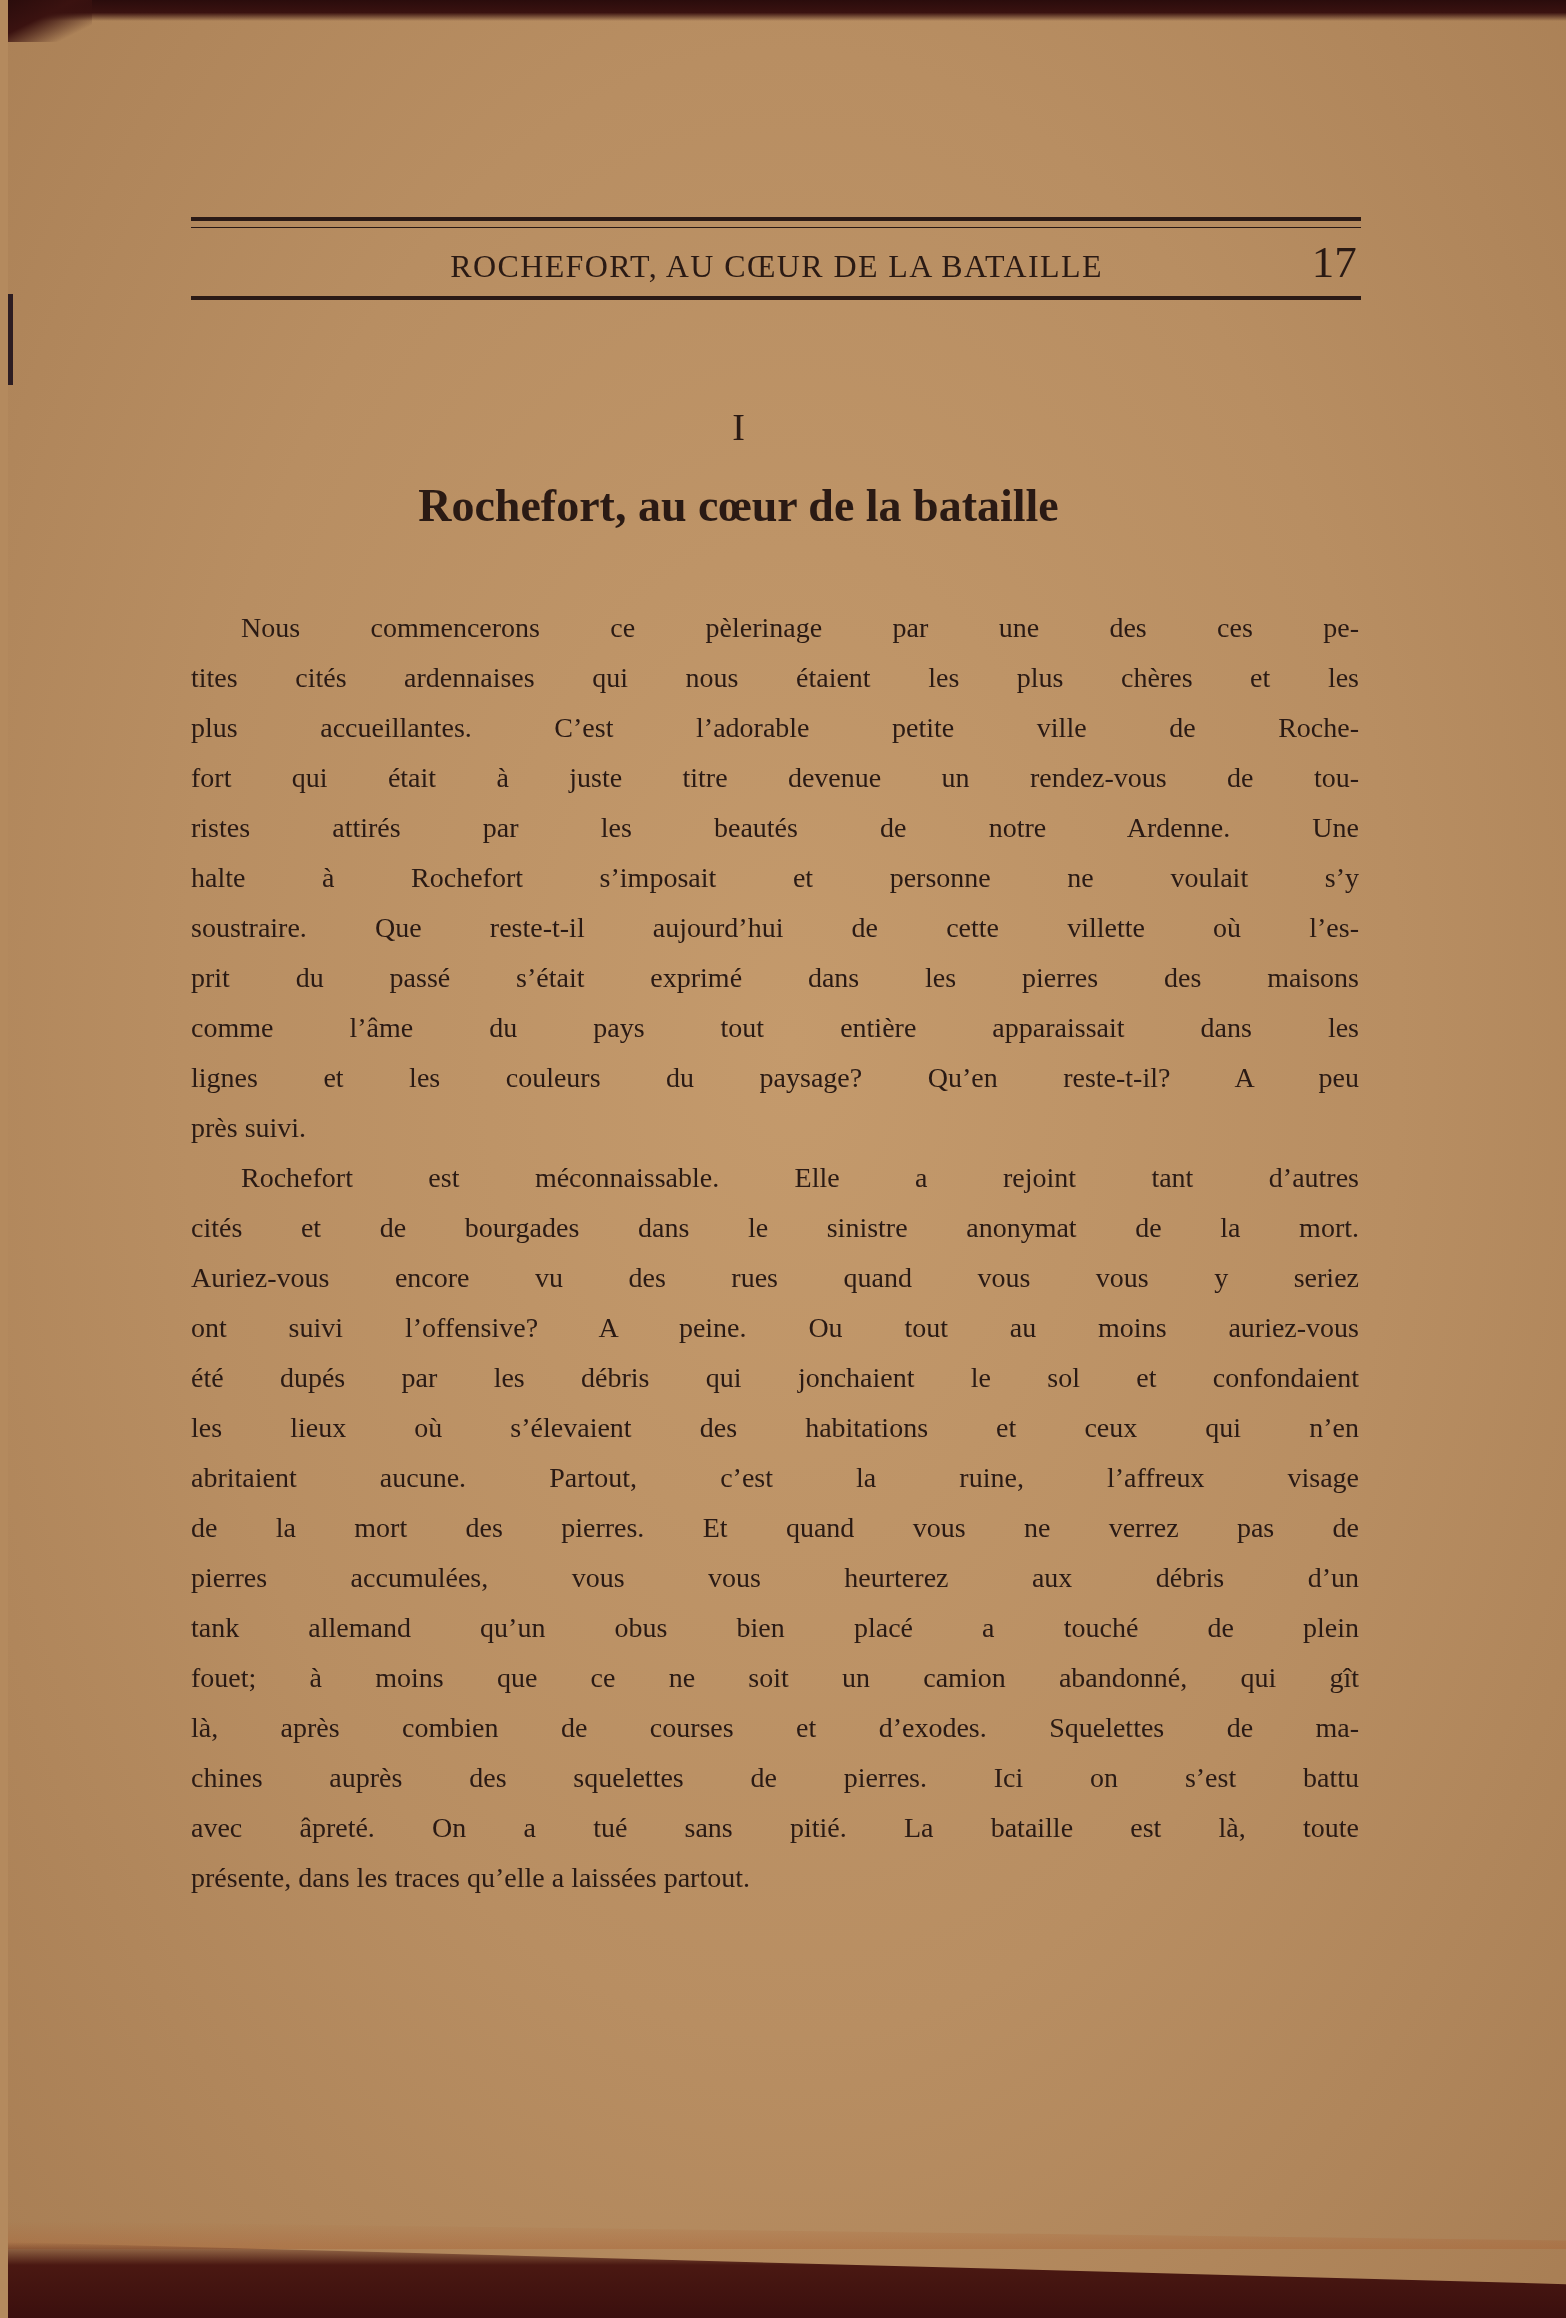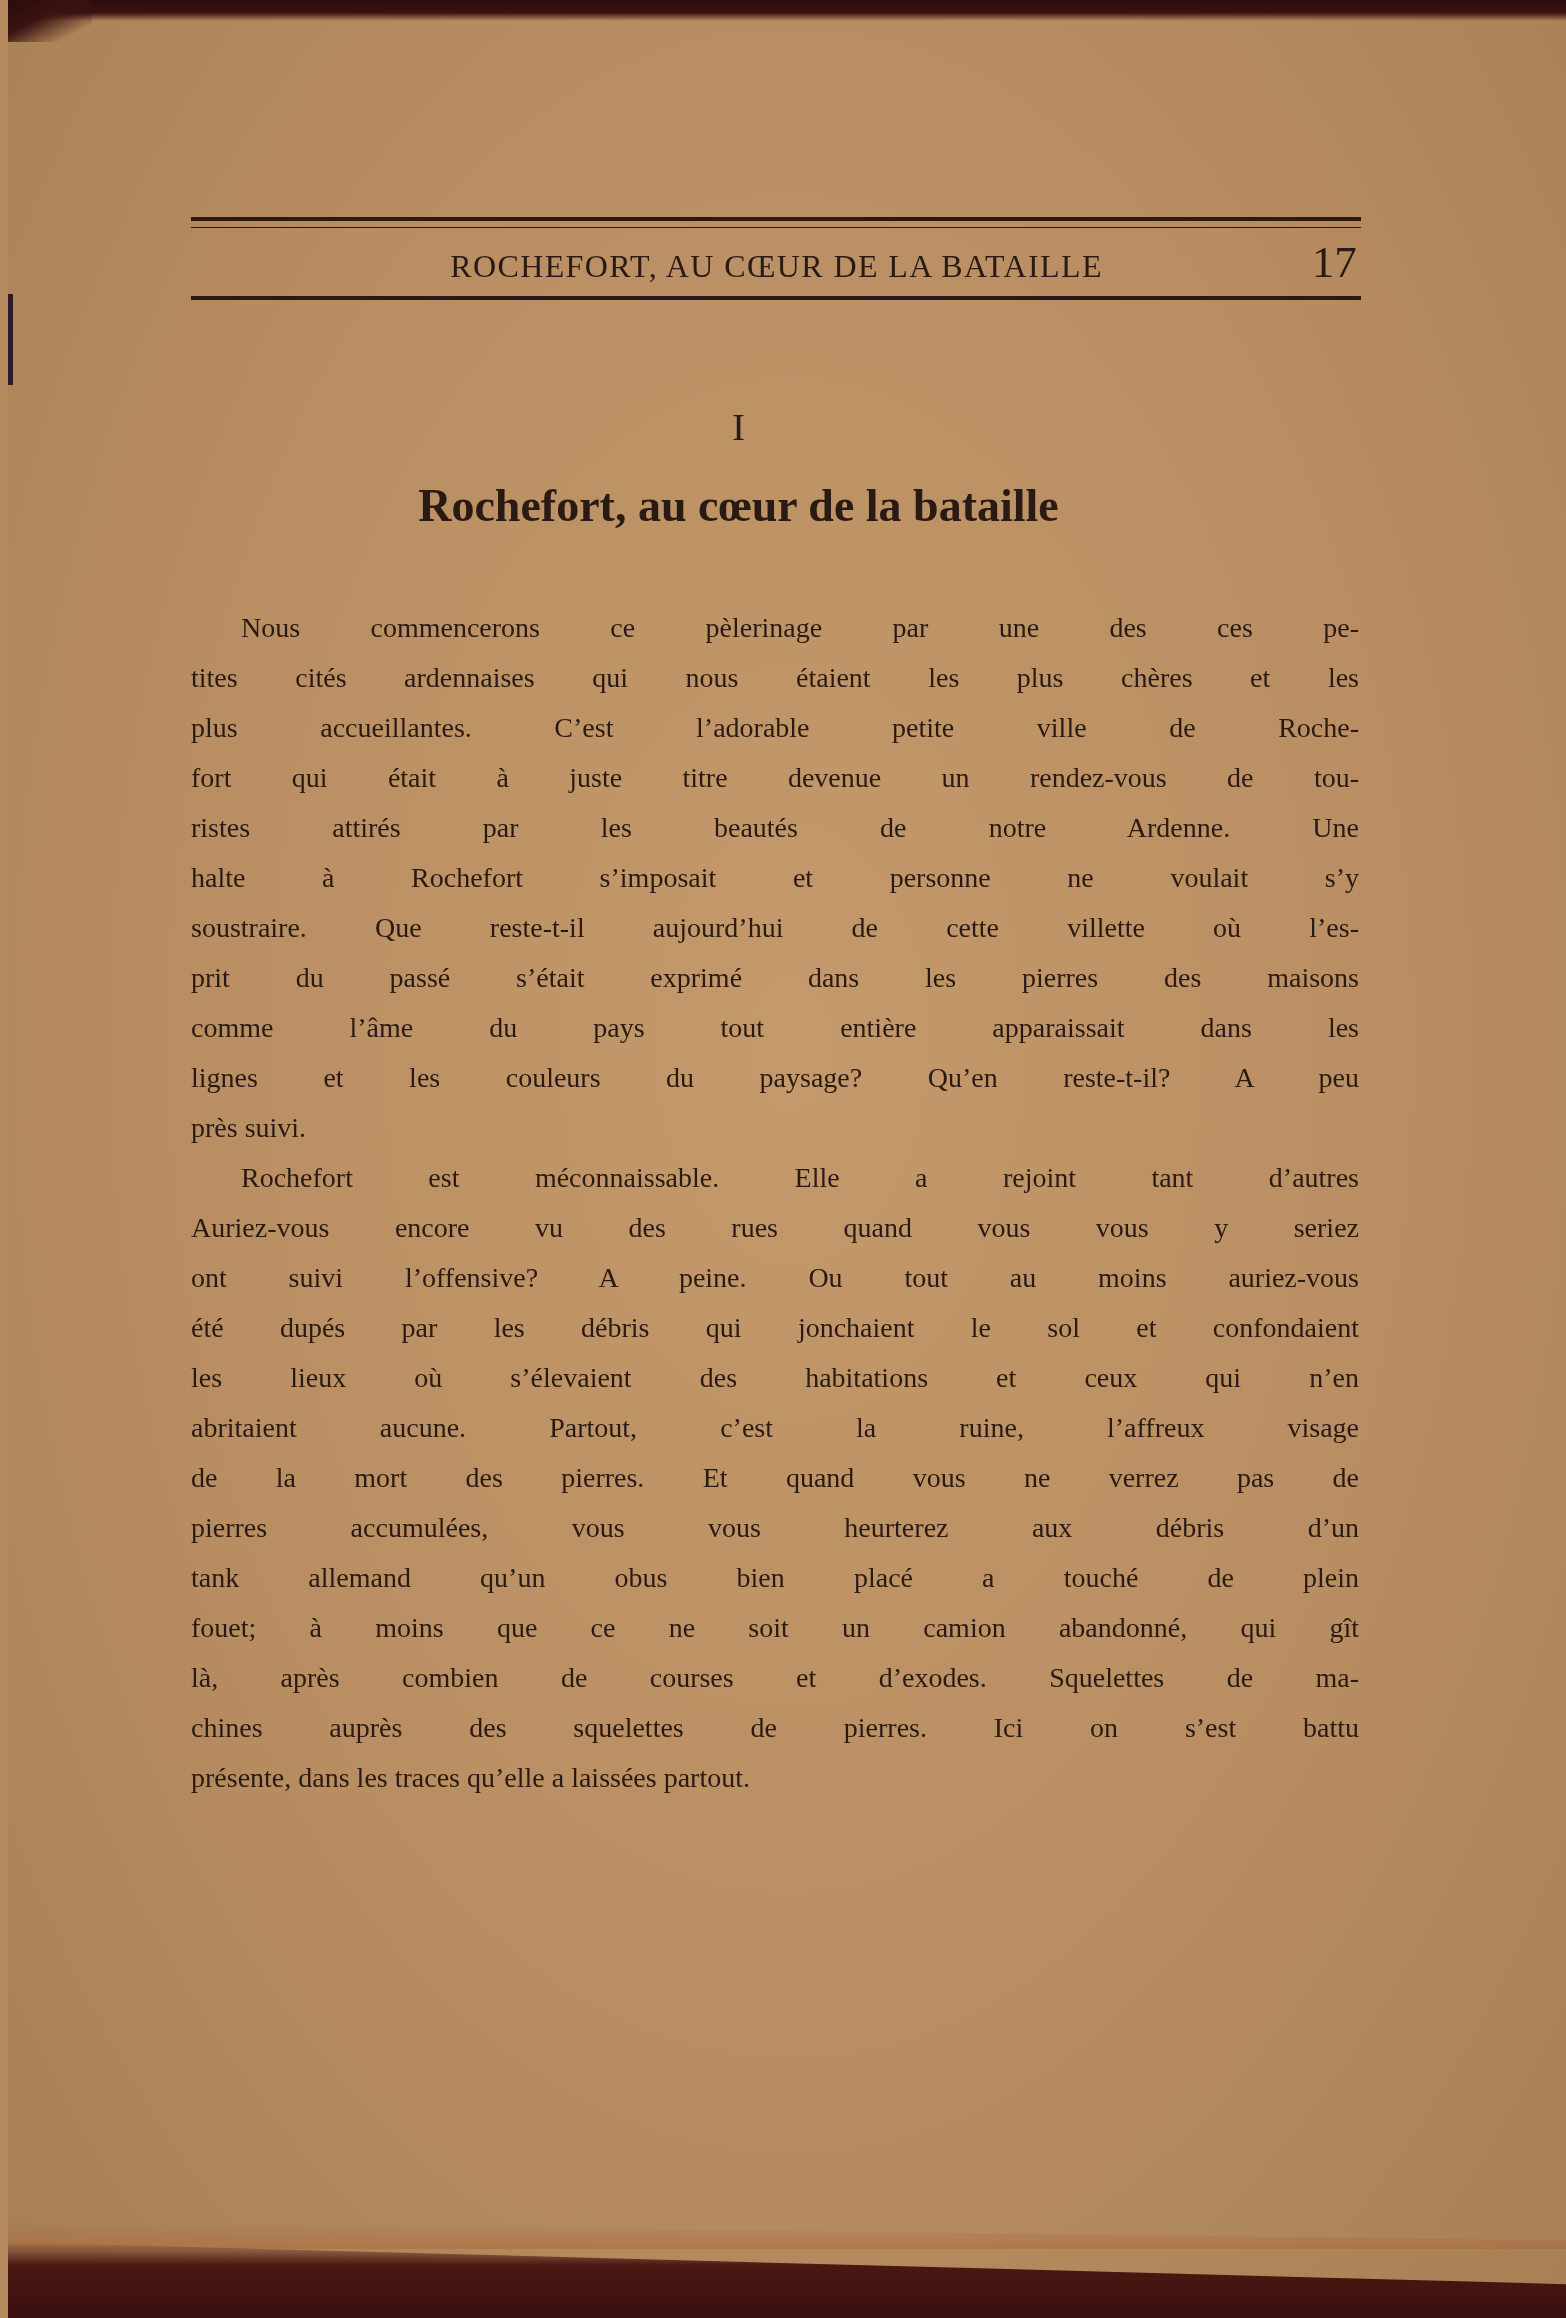--- a/index.html
+++ b/index.html
@@ -155,30 +155,32 @@
     <span class="line">fort qui était à juste titre devenue un rendez-vous de tou-</span>
     <span class="line">ristes attirés par les beautés de notre Ardenne. Une</span>
     <span class="line">halte à Rochefort s’imposait et personne ne voulait s’y</span>
     <span class="line">soustraire. Que reste-t-il aujourd’hui de cette villette où l’es-</span>
     <span class="line">prit du passé s’était exprimé dans les pierres des maisons</span>
     <span class="line">comme l’âme du pays tout entière apparaissait dans les</span>
     <span class="line">lignes et les couleurs du paysage? Qu’en reste-t-il? A peu</span>
     <span class="line last">près suivi.</span>
 
     <span class="line indent">Rochefort est méconnaissable. Elle a rejoint tant d’autres</span>
+    <span class="line">cités et de bourgades dans le sinistre anonymat de la mort.</span>
     <span class="line">Auriez-vous encore vu des rues quand vous vous y seriez</span>
     <span class="line">ont suivi l’offensive? A peine. Ou tout au moins auriez-vous</span>
     <span class="line">été dupés par les débris qui jonchaient le sol et confondaient</span>
     <span class="line">les lieux où s’élevaient des habitations et ceux qui n’en</span>
     <span class="line">abritaient aucune. Partout, c’est la ruine, l’affreux visage</span>
     <span class="line">de la mort des pierres. Et quand vous ne verrez pas de</span>
     <span class="line">pierres accumulées, vous vous heurterez aux débris d’un</span>
     <span class="line">tank allemand qu’un obus bien placé a touché de plein</span>
     <span class="line">fouet; à moins que ce ne soit un camion abandonné, qui gît</span>
     <span class="line">là, après combien de courses et d’exodes. Squelettes de ma-</span>
     <span class="line">chines auprès des squelettes de pierres. Ici on s’est battu</span>
+    <span class="line">avec âpreté. On a tué sans pitié. La bataille est là, toute</span>
     <span class="line last">présente, dans les traces qu’elle a laissées partout.</span>
   </div>
 
   <div class="edge-bottom-band"></div>
   <div class="edge-bottom"></div>
 </div>
 
 
 </body></html>

